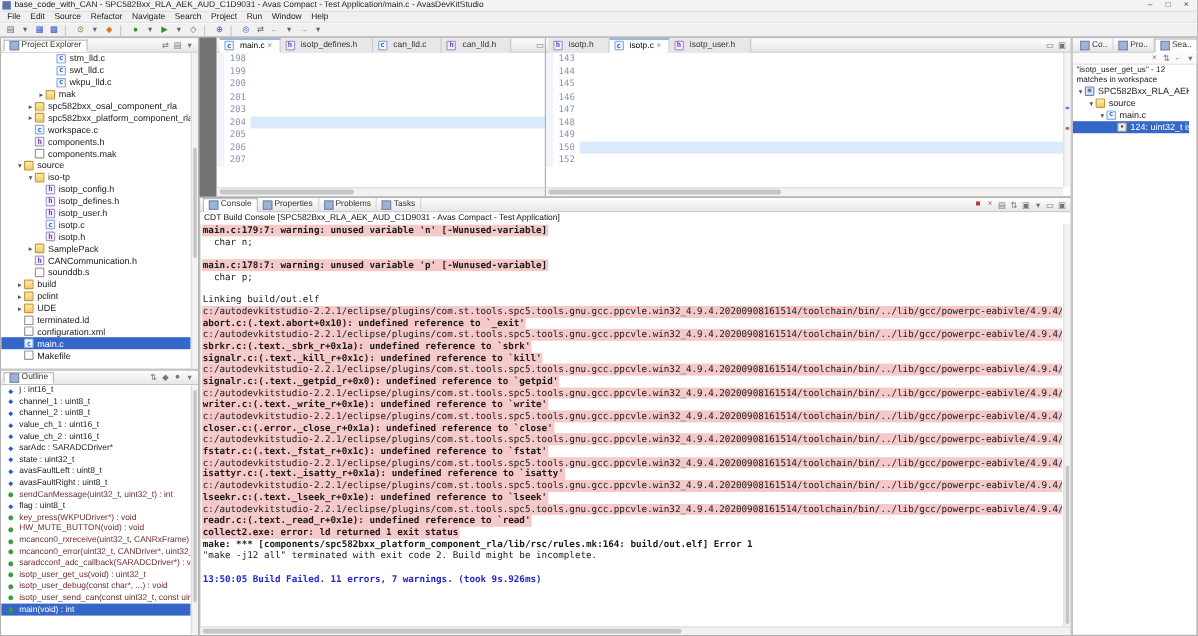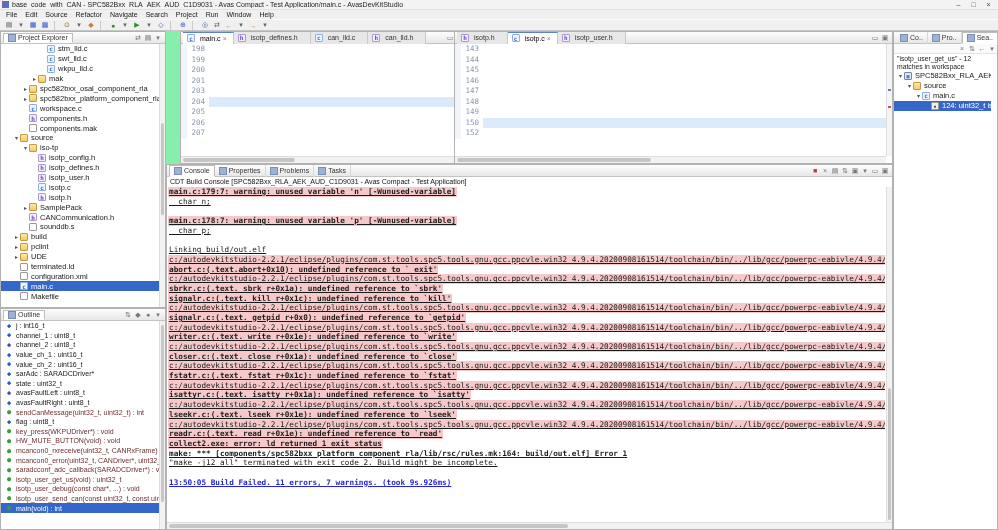--- a/index.html
+++ b/index.html
@@ -1,18 +1,18 @@
 <!DOCTYPE html>
 <html><head>
 <meta charset="utf-8">
 <title>AvasDevKitStudio</title>
 <style>
   html,body{margin:0;padding:0;background:#c9c9c9;}
   *{box-sizing:border-box;}
-  .window{position:relative;width:998px;height:530px;background:#86efac;overflow:hidden;
+  .window{position:relative;width:998px;height:530px;background:#737373;overflow:hidden;
     font-family:"Liberation Sans",sans-serif;font-size:8px;color:#1a1a1a;}
 
   
   .titlebar{position:absolute;left:0;top:0;right:0;height:10px;display:flex;align-items:center;
     padding:0 2px;font-size:7px;background:#f3f3f3;border-bottom:1px solid #e2e2e2;}
   .appicon{width:7px;height:7px;flex:none;background:linear-gradient(135deg,#7b5ea7,#3f7fbf);margin-right:3px;}
   .wtitle{flex:1;white-space:nowrap;overflow:hidden;color:#222;}
   .wc{width:15px;text-align:center;color:#444;font-size:7px;line-height:10px;flex:none;}
   .menubar{position:absolute;top:10px;left:0;right:0;height:9px;display:flex;align-items:center;
     padding-left:2px;font-size:7px;background:#f0f0f0;}
@@ -75,21 +75,21 @@
   .cl.hl .ct{background:#dbeafb;}
   .ruler{position:absolute;right:0;top:0;width:6px;bottom:7px;background:#f4f4f4;border-left:1px solid #ddd;}
   .rmark{position:absolute;left:1px;right:1px;height:2px;}
   .rmark.red{background:#d05050}.rmark.blue{background:#5f82c0}
 
   
   .ctitle{position:absolute;left:0;top:12px;right:0;height:10px;line-height:10px;padding-left:3px;
     font-size:7px;color:#111;background:#fff;}
   .cout{position:absolute;left:1px;top:22px;right:7px;bottom:7px;overflow:hidden;
     font:7.7px/9.7px "DejaVu Sans Mono",monospace;}
-  .ln{height:9.7px;white-space:pre;width:fit-content;min-width:2px;padding:0 1px;text-decoration:underline;}
+  .ln{height:9.7px;white-space:pre;width:fit-content;min-width:2px;padding:0 1px;}
   .ln.warn{background:#f5c9c9;font-weight:bold;}
   .ln.path{background:#f5c9c9;}
   .ln.err{background:#f5c9c9;font-weight:bold;}
   .ln.make{font-weight:bold;}
   .ln.final{color:#2525d8;font-weight:bold;}
 
   
   .stools{position:absolute;left:0;top:12px;right:0;height:10px;display:flex;justify-content:flex-end;
     align-items:center;background:#fafafa;border-bottom:1px solid #e3e3e3;}
   .ssummary{position:absolute;left:0;top:22px;right:0;height:17px;padding:1px 3px;font-size:6.8px;
@@ -727,21 +727,21 @@
         <div class="ln path">c:/autodevkitstudio-2.2.1/eclipse/plugins/com.st.tools.spc5.tools.gnu.gcc.ppcvle.win32_4.9.4.20200908161514/toolchain/bin/../lib/gcc/powerpc-eabivle/4.9.4/../..</div>
         <div class="ln err">abort.c:(.text.abort+0x10): undefined reference to `_exit'</div>
         <div class="ln path">c:/autodevkitstudio-2.2.1/eclipse/plugins/com.st.tools.spc5.tools.gnu.gcc.ppcvle.win32_4.9.4.20200908161514/toolchain/bin/../lib/gcc/powerpc-eabivle/4.9.4/../..</div>
         <div class="ln err">sbrkr.c:(.text._sbrk_r+0x1a): undefined reference to `sbrk'</div>
         <div class="ln err">signalr.c:(.text._kill_r+0x1c): undefined reference to `kill'</div>
         <div class="ln path">c:/autodevkitstudio-2.2.1/eclipse/plugins/com.st.tools.spc5.tools.gnu.gcc.ppcvle.win32_4.9.4.20200908161514/toolchain/bin/../lib/gcc/powerpc-eabivle/4.9.4/../..</div>
         <div class="ln err">signalr.c:(.text._getpid_r+0x0): undefined reference to `getpid'</div>
         <div class="ln path">c:/autodevkitstudio-2.2.1/eclipse/plugins/com.st.tools.spc5.tools.gnu.gcc.ppcvle.win32_4.9.4.20200908161514/toolchain/bin/../lib/gcc/powerpc-eabivle/4.9.4/../..</div>
         <div class="ln err">writer.c:(.text._write_r+0x1e): undefined reference to `write'</div>
         <div class="ln path">c:/autodevkitstudio-2.2.1/eclipse/plugins/com.st.tools.spc5.tools.gnu.gcc.ppcvle.win32_4.9.4.20200908161514/toolchain/bin/../lib/gcc/powerpc-eabivle/4.9.4/../..</div>
-        <div class="ln err">closer.c:(.text._close_r+0x1a): undefined reference to `close'</div>
+        <div class="ln err">closer.c:(.error._close_r+0x1a): undefined reference to `close'</div>
         <div class="ln path">c:/autodevkitstudio-2.2.1/eclipse/plugins/com.st.tools.spc5.tools.gnu.gcc.ppcvle.win32_4.9.4.20200908161514/toolchain/bin/../lib/gcc/powerpc-eabivle/4.9.4/../..</div>
         <div class="ln err">fstatr.c:(.text._fstat_r+0x1c): undefined reference to `fstat'</div>
         <div class="ln path">c:/autodevkitstudio-2.2.1/eclipse/plugins/com.st.tools.spc5.tools.gnu.gcc.ppcvle.win32_4.9.4.20200908161514/toolchain/bin/../lib/gcc/powerpc-eabivle/4.9.4/../..</div>
         <div class="ln err">isattyr.c:(.text._isatty_r+0x1a): undefined reference to `isatty'</div>
         <div class="ln path">c:/autodevkitstudio-2.2.1/eclipse/plugins/com.st.tools.spc5.tools.gnu.gcc.ppcvle.win32_4.9.4.20200908161514/toolchain/bin/../lib/gcc/powerpc-eabivle/4.9.4/../..</div>
         <div class="ln err">lseekr.c:(.text._lseek_r+0x1e): undefined reference to `lseek'</div>
         <div class="ln path">c:/autodevkitstudio-2.2.1/eclipse/plugins/com.st.tools.spc5.tools.gnu.gcc.ppcvle.win32_4.9.4.20200908161514/toolchain/bin/../lib/gcc/powerpc-eabivle/4.9.4/../..</div>
         <div class="ln err">readr.c:(.text._read_r+0x1e): undefined reference to `read'</div>
         <div class="ln err">collect2.exe: error: ld returned 1 exit status</div>
         <div class="ln make">make: *** [components/spc582bxx_platform_component_rla/lib/rsc/rules.mk:164: build/out.elf] Error 1</div>

